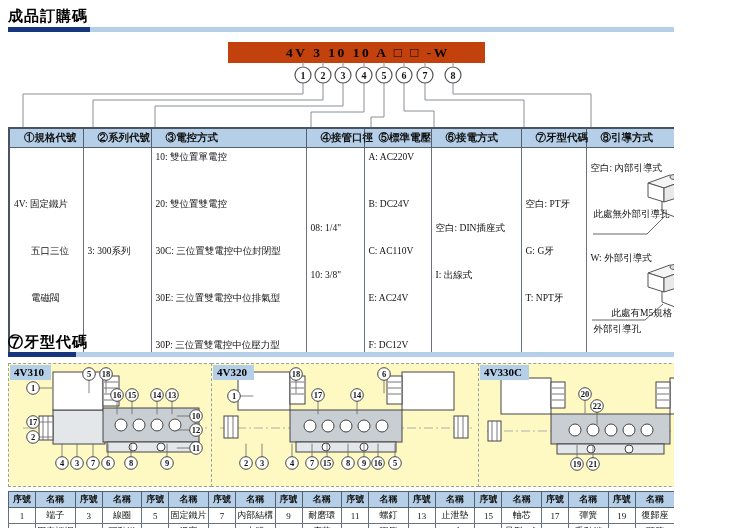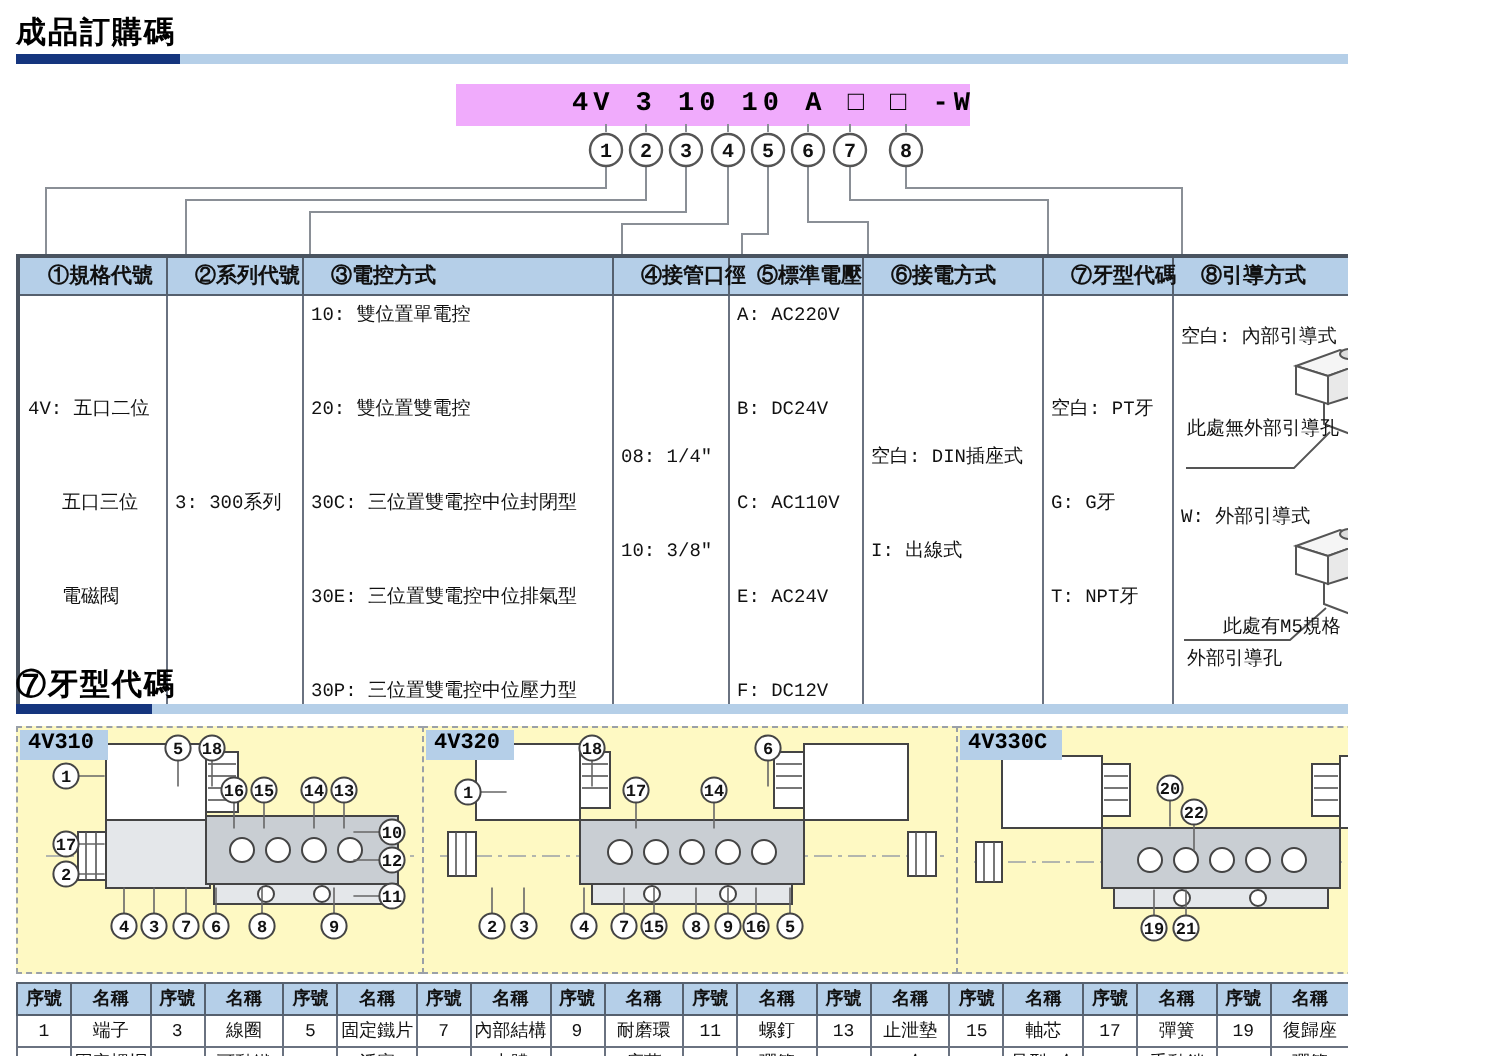--- a/index.html
+++ b/index.html
@@ -1,17 +1,17 @@
 <!DOCTYPE html>
 <html><head>
 <meta charset="utf-8">
 <style>
   html,body{margin:0;padding:0;background:#fff;}
   #page{position:relative;width:674px;height:528px;background:#fff;overflow:hidden;
-        font-family:Liberation Mono, monospace;color:#111;}
+        font-family:Liberation Serif, serif;color:#111;}
 
   
   .sec-title{position:absolute;left:8px;font-size:15px;font-weight:bold;letter-spacing:1px;color:#000;}
   .tbar{position:absolute;left:8px;width:734px;height:5px;display:flex;}
   .bar-dark{height:5px;}
   .bar-light{height:5px;flex:1;}
 
   
   .code-bar{position:absolute;left:228px;top:42px;width:257px;height:21px;display:flex;align-items:center;}
   #code-text{font-size:13.5px;font-weight:bold;letter-spacing:2.5px;padding-left:58px;white-space:nowrap;color:#000;}
@@ -67,21 +67,21 @@
 <body>
 
 <div id="page">
 
   <div class="sec-title" style="top:7px;">成品訂購碼</div>
   <div class="tbar" style="top:27px;">
     <span class="bar-dark" style="width:82px;background:#15357e;"></span>
     <span class="bar-light" style="background:#b5cfe8;"></span>
   </div>
 
-  <div class="code-bar" style="background:#f0abfc;">
+  <div class="code-bar" style="background:#c2410c;">
     <span id="code-text">4V 3 10 10 A □ □ -W</span>
   </div>
 
   <svg id="connector-svg" width="750" height="130" viewBox="0 0 750 130">
 
     <path d="M303,62V66 M323,62V66 M343,62V66 M364,62V66 M384,62V66 M404,62V66 M425,62V66 M453,62V66"></path>
 
     <path d="M303,83 V94 H23 V127"></path>
     <path d="M323,83 V100 H93 V127"></path>
     <path d="M343,83 V106 H155 V127"></path>
@@ -130,21 +130,21 @@
         <th>⑤標準電壓</th>
         <th>⑥接電方式</th>
         <th>⑦牙型代碼</th>
         <th>⑧引導方式</th>
       </tr>
     </thead>
     <tbody>
       <tr>
         <td>
           <div class="cellbox" id="col-spec">
-              <div class="tline">4V: 五口二位</div>
+              <div class="tline">4V: 固定鐵片</div>
               <div class="tline">五口三位</div>
               <div class="tline">電磁閥</div>
             </div>
           </td>
         <td>
           <div class="cellbox">
               <div class="tline">3: 300系列</div>
             </div>
           </td>
         <td>

